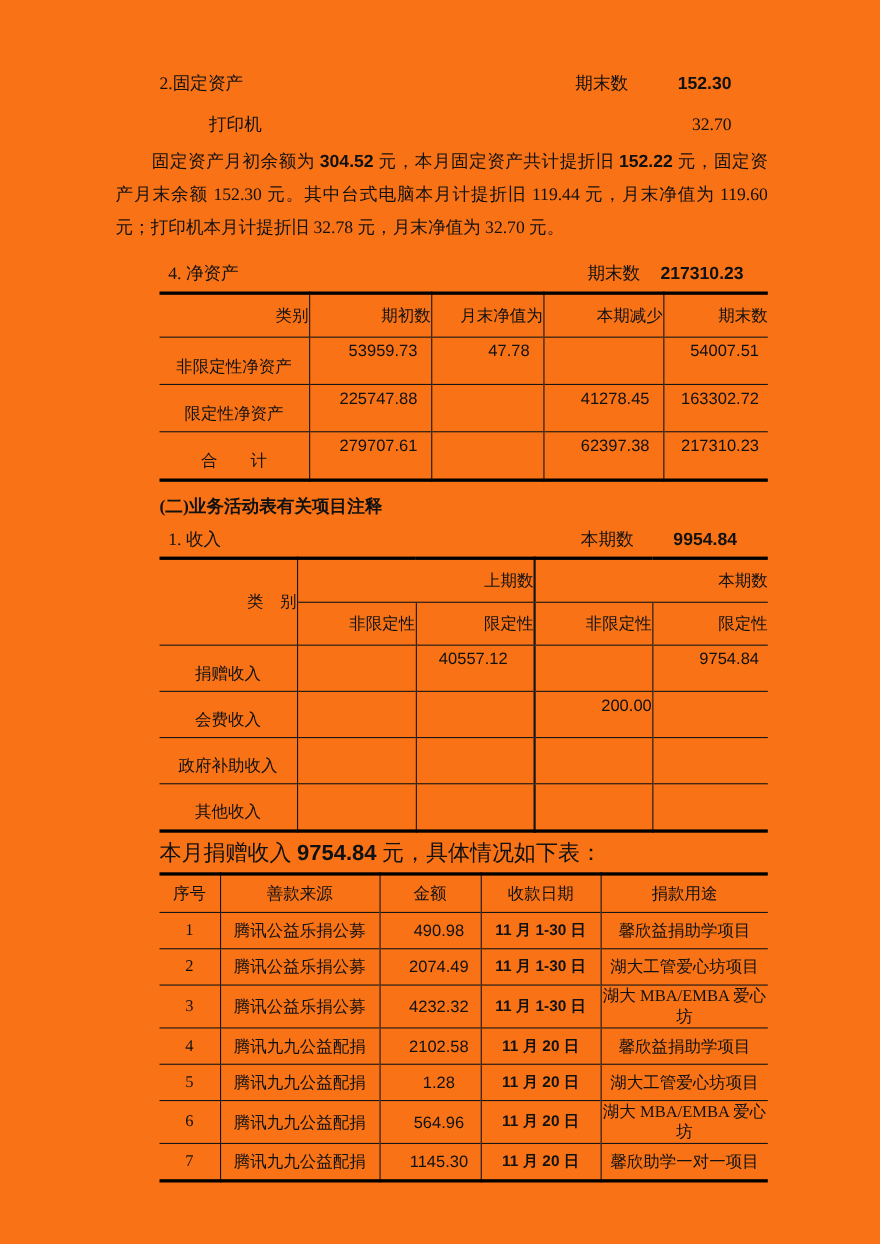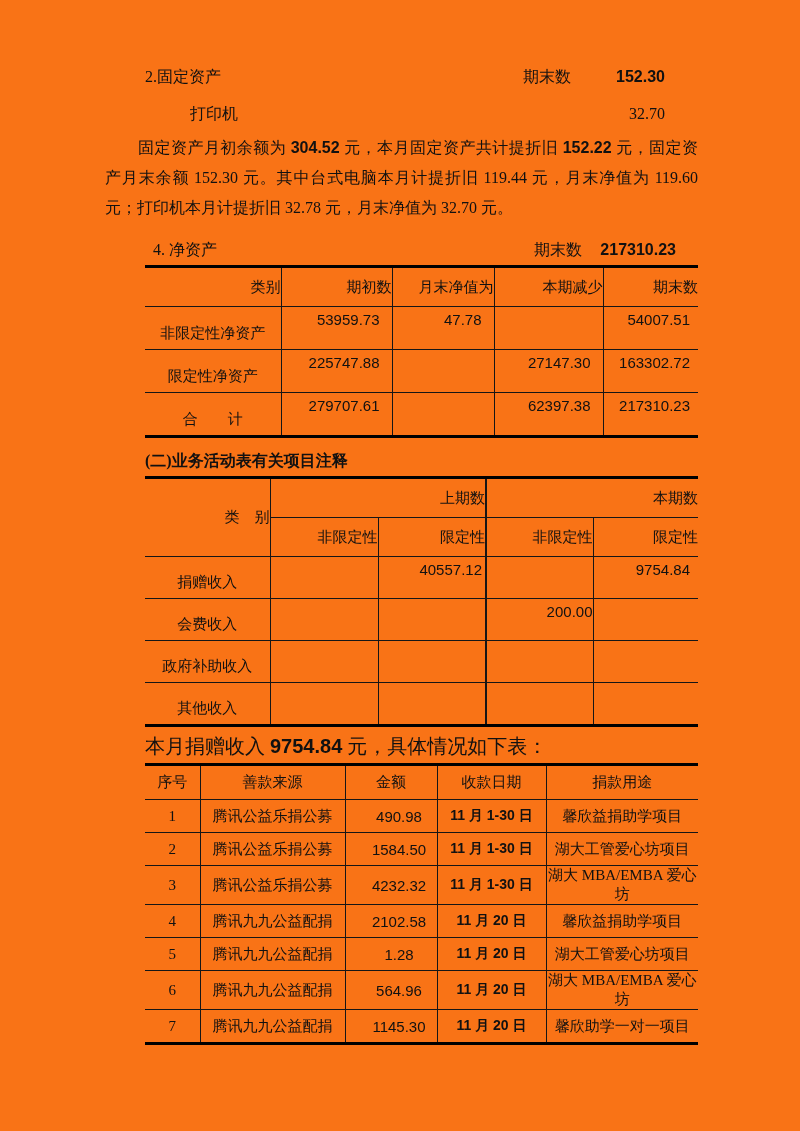--- a/index.html
+++ b/index.html
@@ -42,21 +42,21 @@
   .bl{border-left:1.5px solid #161616;}
   .blh{border-left:2.5px solid #161616;}
 
   
   .t1 th{height:38px;text-align:right;vertical-align:middle;}
   .t1 td{height:36px;}
   .t1 td.lbl{text-align:center;vertical-align:bottom;padding-bottom:6px;}
   .t1 td.num{text-align:right;vertical-align:top;padding-top:4px;padding-right:12px;
     font-family:"Liberation Sans","DejaVu Sans",sans-serif;}
   .t1 td.num.last{padding-right:8px;}
-  .t1 td.num.flush{padding-right:3px;}
+  .t1 td.num.flush{padding-right:3px;text-align:center;}
   .t1 td.num.c{text-align:right;padding-right:0;}
   .t2 td{height:35px;}
 
   
   .t3 th{height:33px;text-align:center;vertical-align:middle;}
   .t3 td{height:32px;text-align:center;vertical-align:middle;}
   .t3 td.amt{font-family:"Liberation Sans","DejaVu Sans",sans-serif;padding-left:16px;}
   .t3 td.date{font-family:"Liberation Sans","DejaVu Sans",sans-serif;font-weight:bold;font-size:14px;}
 
   .note2{font-size:20px;line-height:22px;margin-top:8px;}
@@ -113,35 +113,42 @@
         <td class="lbl bt">非限定性净资产</td>
         <td class="num bt bl">53959.73</td>
         <td class="num bt bl">47.78</td>
         <td class="num bt bl"></td>
         <td class="num bt bl last">54007.51</td>
       </tr>
       <tr>
         <td class="lbl bt">限定性净资产</td>
         <td class="num bt bl">225747.88</td>
         <td class="num bt bl"></td>
-        <td class="num bt bl">27147.30</td>
+        <td class="num bt bl">41278.45</td>
         <td class="num bt bl last">163302.72</td>
       </tr>
       <tr>
         <td class="lbl bt">合　　计</td>
         <td class="num bt bl">279707.61</td>
         <td class="num bt bl"></td>
         <td class="num bt bl">62397.38</td>
         <td class="num bt bl last">217310.23</td>
       </tr>
     </tbody>
       </table>
 
     <div class="sec-heading">(二)业务活动表有关项目注释</div>
 
+    <div class="hline indent-s" style="margin-top:8px;">
+      <span class="hl-left">1. 收入</span>
+      <span class="hl-right" style="margin-right:28px;">
+        <span>本期数</span>
+        <span class="val nb">9954.84</span>
+      </span>
+    </div>
 
     <table class="t t1 t2">
       <colgroup>
           <col style="width:125px">
           <col style="width:108px">
           <col style="width:108px">
           <col style="width:107px">
           <col style="width:105px">
         </colgroup>
       <tbody>
@@ -208,21 +215,21 @@
       <tr>
         <td class="bt">1</td>
         <td class="bt bl">腾讯公益乐捐公募</td>
         <td class="bt bl amt">490.98</td>
         <td class="bt bl date">11 月 1-30 日</td>
         <td class="bt bl">馨欣益捐助学项目</td>
       </tr>
       <tr>
         <td class="bt">2</td>
         <td class="bt bl">腾讯公益乐捐公募</td>
-        <td class="bt bl amt">1584.50</td>
+        <td class="bt bl amt">2074.49</td>
         <td class="bt bl date">11 月 1-30 日</td>
         <td class="bt bl">湖大工管爱心坊项目</td>
       </tr>
       <tr>
         <td class="bt">3</td>
         <td class="bt bl">腾讯公益乐捐公募</td>
         <td class="bt bl amt">4232.32</td>
         <td class="bt bl date">11 月 1-30 日</td>
         <td class="bt bl">湖大 MBA/EMBA 爱心坊</td>
       </tr>

